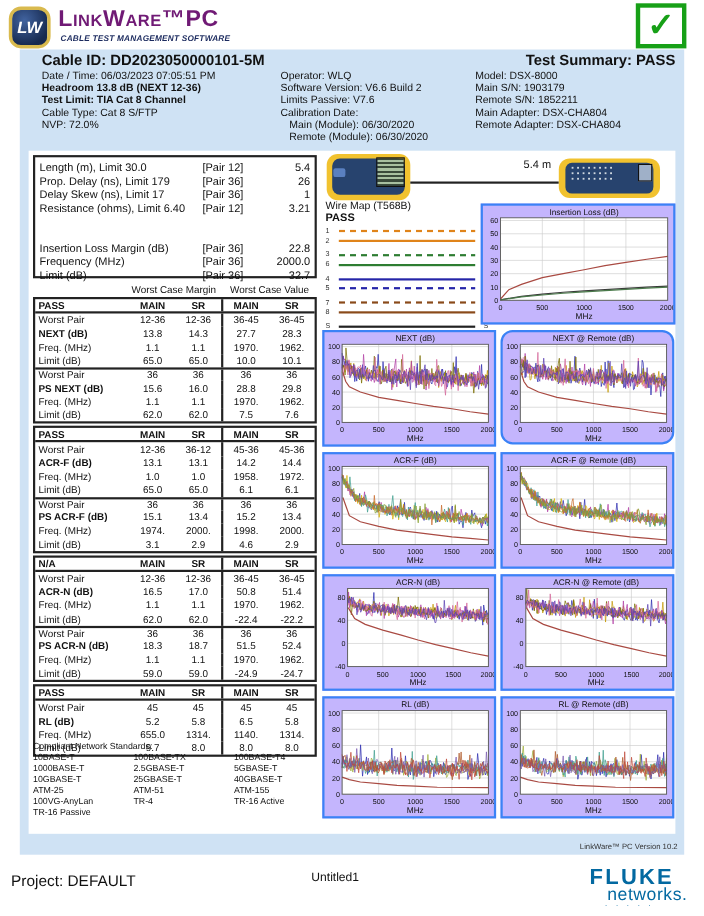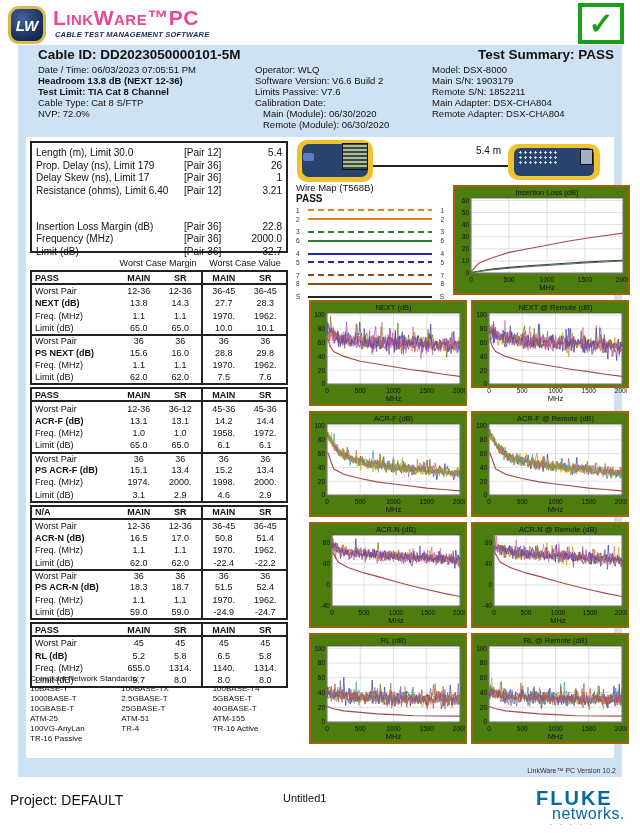--- a/index.html
+++ b/index.html
@@ -15,21 +15,21 @@
   .logo-badge{
     position:absolute; left:8px; top:6px; width:38px; height:38px;
     border-radius:11px;
     background: radial-gradient(circle at 35% 30%, #41639f, #16294f 75%);
     border:3px solid #d9ba4e;
     color:#fff; font-style:italic; font-weight:bold; font-size:15px;
     display:flex; align-items:center; justify-content:center;
   }
   .logo-title{
     position:absolute; left:53px; top:6px;
-    font-variant:small-caps; font-weight:bold; font-size:21px; color:#ec4899;
+    font-variant:small-caps; font-weight:bold; font-size:21px; color:#701a75;
     letter-spacing:0.5px;
   }
   .logo-subtitle{
     position:absolute; left:55px; top:30px;
     font-style:italic; font-weight:bold; font-size:7.5px; color:#1b2a5e;
     letter-spacing:0.2px;
   }
   .passbox{
     position:absolute; left:578px; top:3px; width:46px; height:41px;
     border:4px solid #17a017; background:#fff;
@@ -116,24 +116,24 @@
   #wiremap .wm-title{ font-size:9.5px; }
   #wiremap .wm-status{ font-size:10px; font-weight:bold; margin-bottom:2px; }
   .wirerow{ display:flex; align-items:center; height:8.8px; }
   .wirerow.gap{ margin-top:4px; }
   .wnum{ flex:0 0 9px; font-size:6.5px; color:#333; }
   .wnum.right{ text-align:right; }
   .wnum.left{ text-align:left; }
   .wline{ flex:1; height:2px; margin:0 3px; }
 
   
-  .chart{ position:absolute; border:2px solid #a16207; background:#4d7c0f;margin-left:16px; }
+  .chart{ position:absolute; border:2px solid #3b82f6; background:#c4b5fd; }
   #chart-0{ left:411px; top:48px;  width:177px; height:110px; }
   #chart-1{ left:267px; top:163px; width:158px; height:106px; }
-  #chart-2{ left:429px; top:163px; width:158px; height:88px; }
+  #chart-2{ left:429px; top:163px; width:158px; height:104px;border-radius:11px; }
   #chart-3{ left:267px; top:274px; width:158px; height:106px; }
   #chart-4{ left:429px; top:274px; width:158px; height:106px; }
   #chart-5{ left:267px; top:385px; width:158px; height:106px; }
   #chart-6{ left:429px; top:385px; width:158px; height:106px; }
   #chart-7{ left:267px; top:496px; width:158px; height:111px; }
   #chart-8{ left:429px; top:496px; width:158px; height:111px; }
   .chart svg{ display:block; font-family:"Liberation Sans",sans-serif; }
 
   
   .footer-project{ position:absolute; left:10px; top:792px; font-size:14px; }

